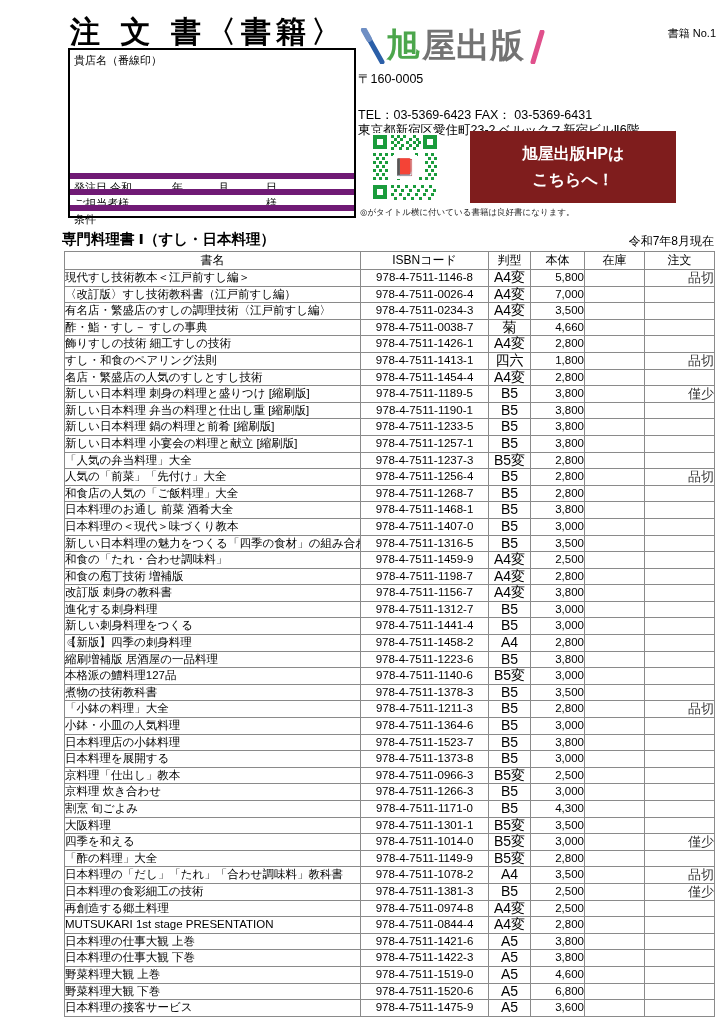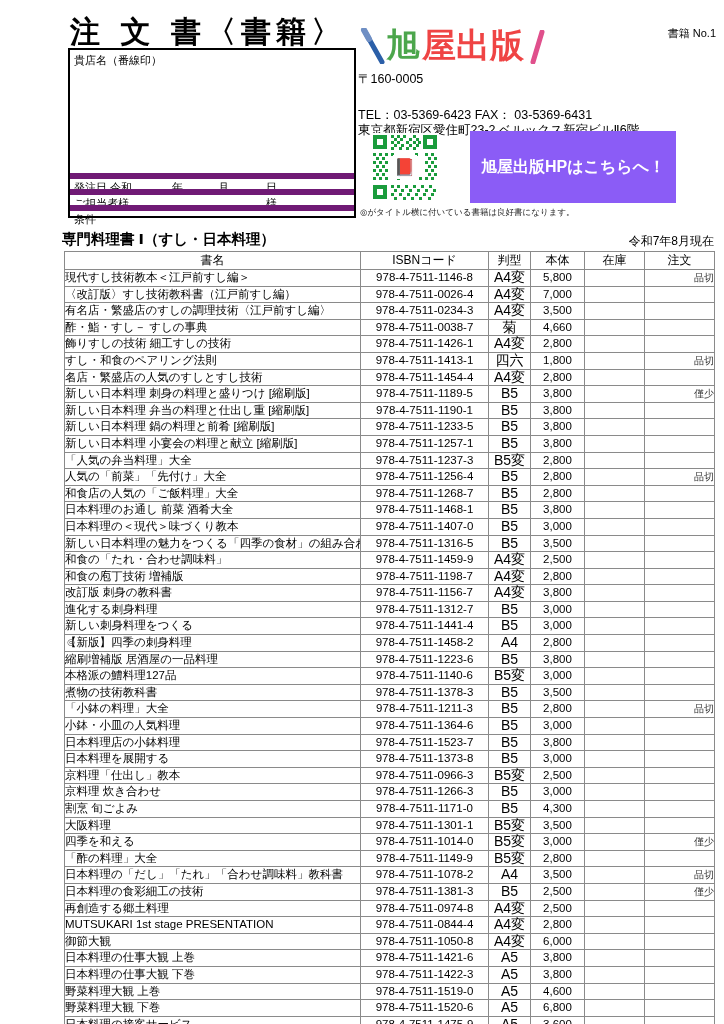--- a/index.html
+++ b/index.html
@@ -90,21 +90,21 @@
     font-weight: bold;
     color: #4CA64C;
     font-family: "DejaVu Sans", sans-serif;
     line-height: 38px;
   }
   #pub-kanji-black {
     position: absolute;
     left: 64px; top: 2px;
     font-size: 34px;
     font-weight: bold;
-    color: #ef4444;
+    color: #737373;
     letter-spacing: 0px;
     font-family: "DejaVu Sans", sans-serif;
     line-height: 38px;
     white-space: nowrap;
   }
   #pub-slash-right {
     position: absolute;
     left: 172px; top: 6px;
     width: 16px; height: 34px;
   }
@@ -155,26 +155,26 @@
     color: #111;
   }
 
   
   #hp-button {
     position: absolute;
     left: 470px;
     top: 131px;
     width: 206px;
     height: 72px;
-    background: #8b5cf6;
+    background: #7f1d1d;
     color: #fff;
     font-weight: bold;
     font-size: 16px;
     display: flex;
-    flex-direction: row;
+    flex-direction: column;
     align-items: center;
     justify-content: center;
     line-height: 1.6;
   }
 
   #note-marker {
     position: absolute;
     left: 360px;
     top: 207px;
     font-size: 8.5px;
@@ -233,23 +233,23 @@
   .c-title   { width: 296px; }
   .c-isbn    { width: 128px; }
   .c-format  { width: 42px; }
   .c-price   { width: 54px; }
   .c-stock   { width: 60px; }
   .c-order   { width: 70px; }
 
   td.t-title  { text-align: left; padding-left: 14px; position: relative; }
   td.t-isbn   { text-align: center; font-size: 11.5px; }
   td.t-format { text-align: center; font-size: 14px; }
-  td.t-price  { text-align: center; padding-right: 8px; }
+  td.t-price  { text-align: right; padding-right: 8px; }
   td.t-stock  { }
-  td.t-order  { text-align: right; padding-right: 4px; font-size: 10px; color: #333; }
+  td.t-order  { text-align: right; padding-right: 4px; font-size: 13px; color: #333; }
 
   .mark-circle {
     position: absolute;
     left: 2px;
     top: 0;
     font-size: 9px;
     color: #555;
     line-height: 15.6px;
   }
 </style>
@@ -741,28 +741,20 @@
       </tr>
       <tr>
         <td class="t-title"><span>MUTSUKARI  1st stage PRESENTATION</span></td>
         <td class="t-isbn">978-4-7511-0844-4</td>
         <td class="t-format">A4変</td>
         <td class="t-price">2,800</td>
         <td class="t-stock"></td>
         <td class="t-order"></td>
       </tr>
       <tr>
-        <td class="t-title"><span>御節大観</span></td>
-        <td class="t-isbn">978-4-7511-1050-8</td>
-        <td class="t-format">A4変</td>
-        <td class="t-price">6,000</td>
-        <td class="t-stock"></td>
-        <td class="t-order"></td>
-      </tr>
-      <tr>
         <td class="t-title"><span>日本料理の仕事大観  上巻</span></td>
         <td class="t-isbn">978-4-7511-1421-6</td>
         <td class="t-format">A5</td>
         <td class="t-price">3,800</td>
         <td class="t-stock"></td>
         <td class="t-order"></td>
       </tr>
       <tr>
         <td class="t-title"><span>日本料理の仕事大観  下巻</span></td>
         <td class="t-isbn">978-4-7511-1422-3</td>

